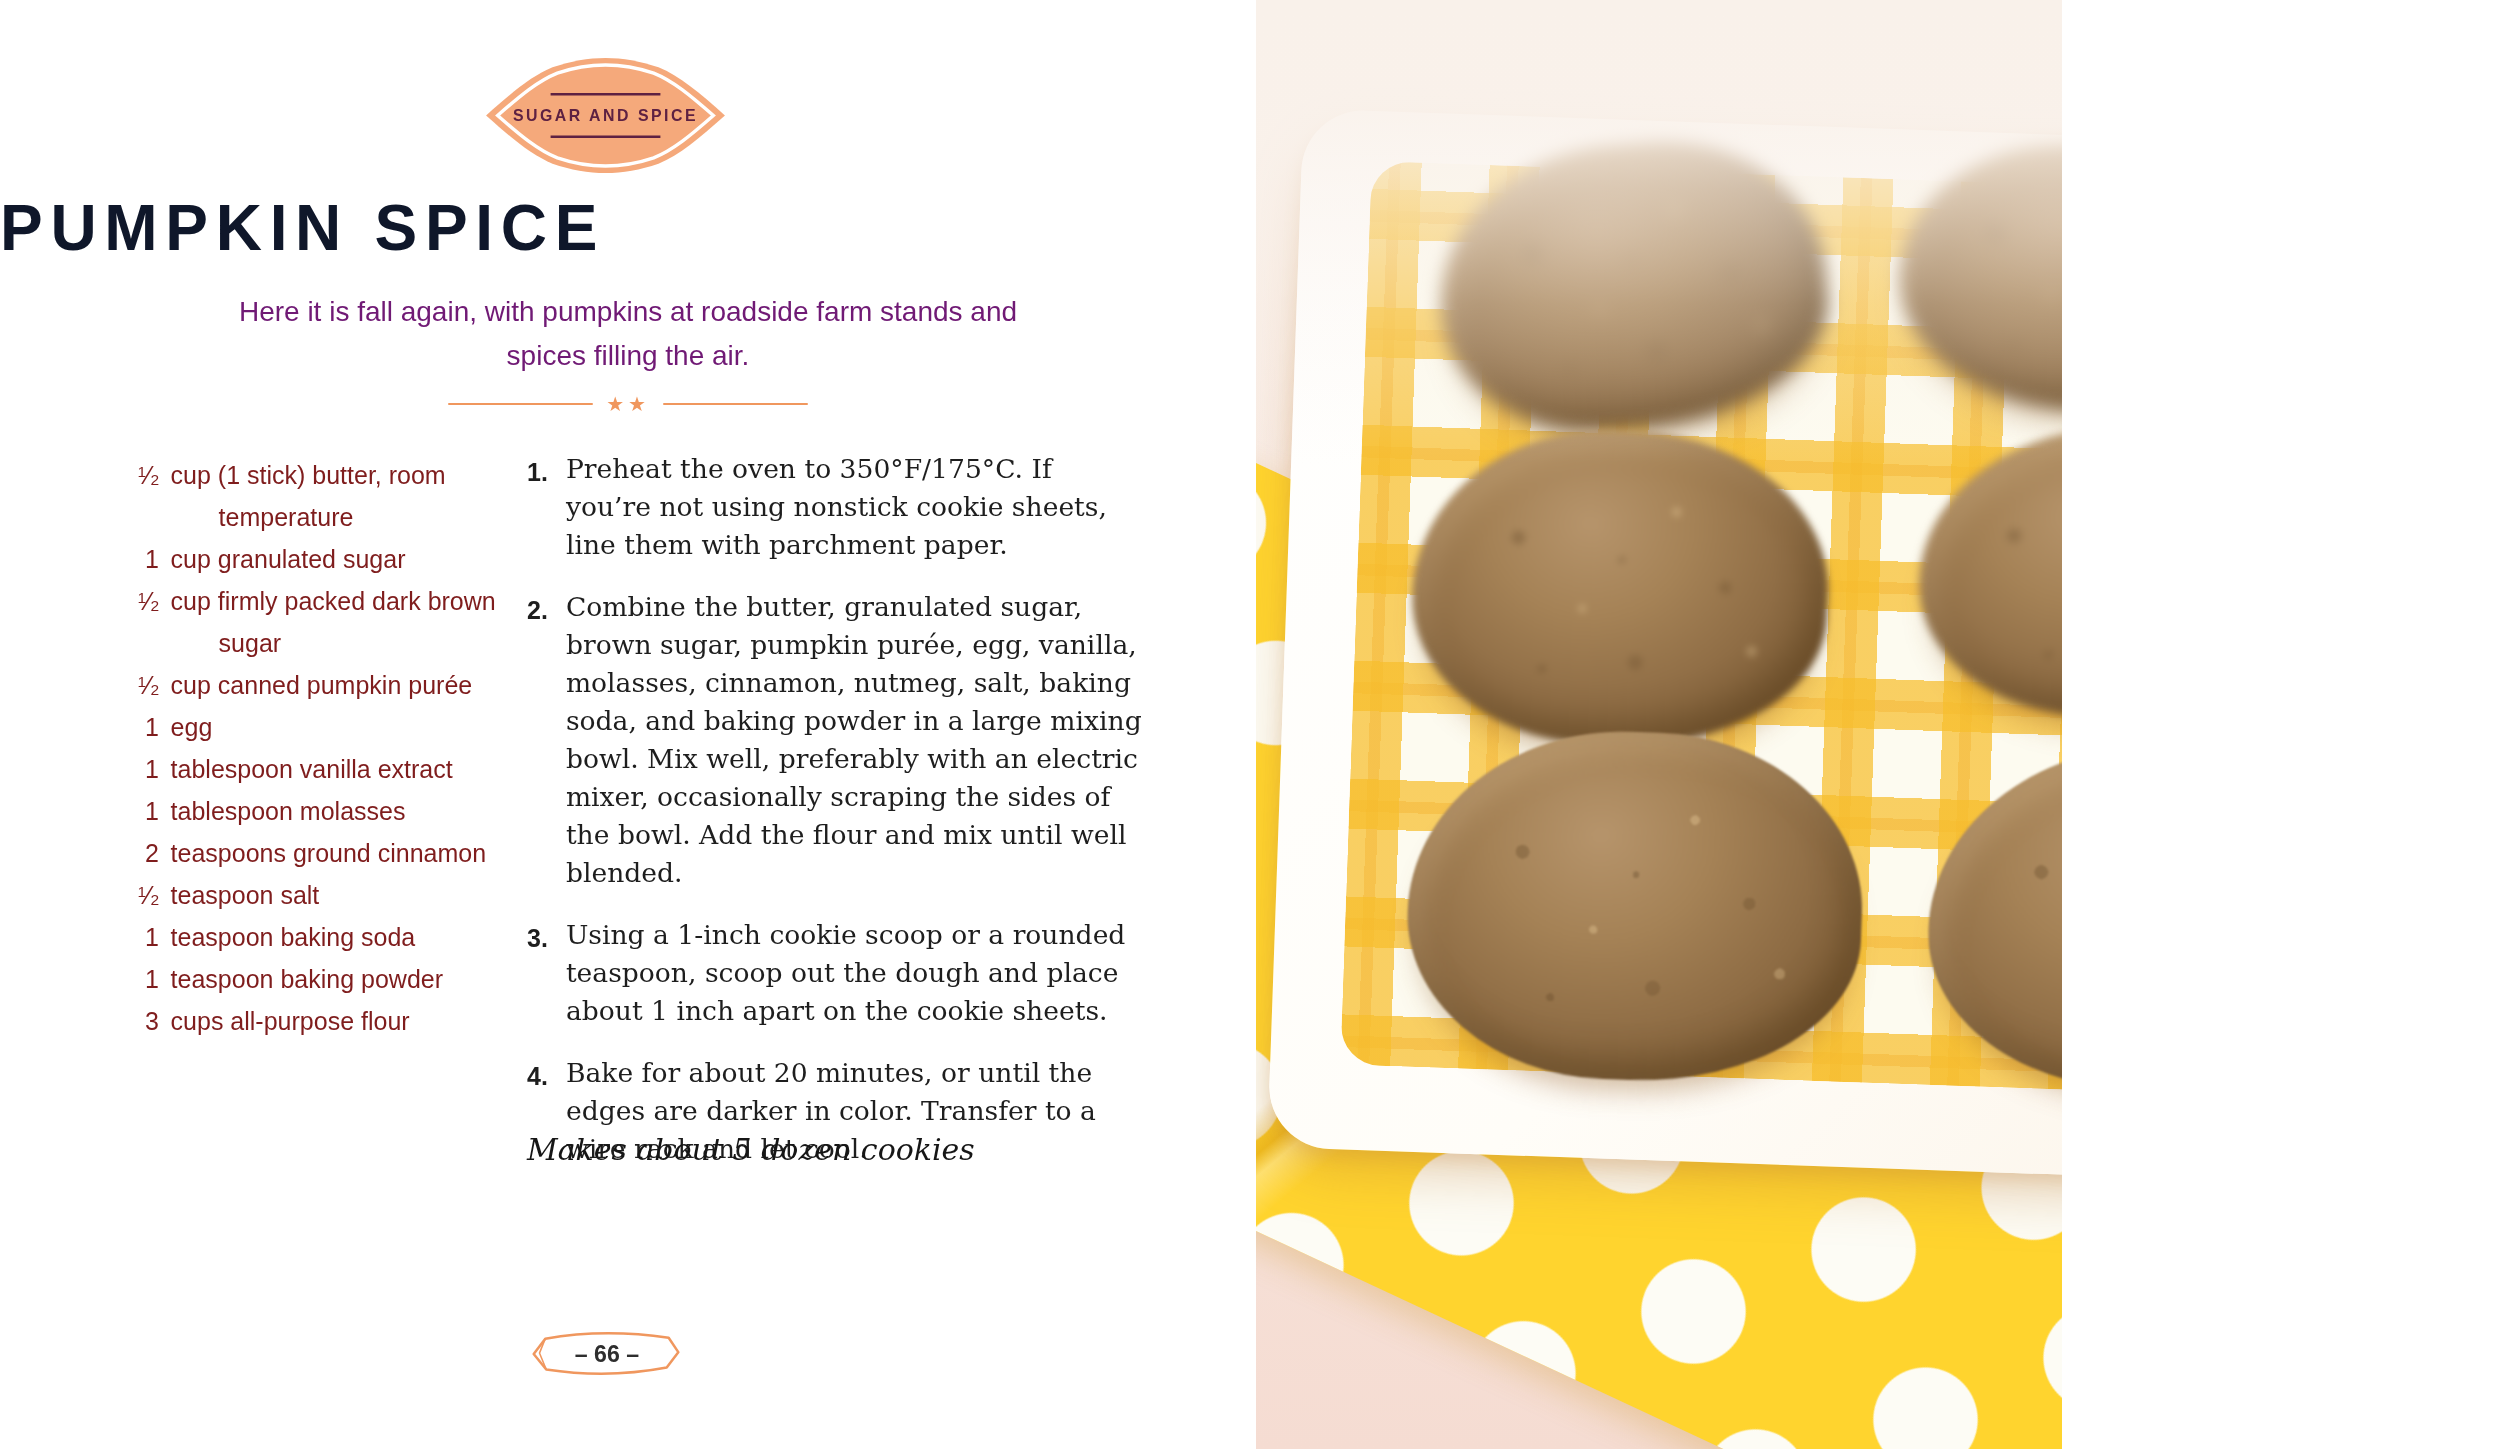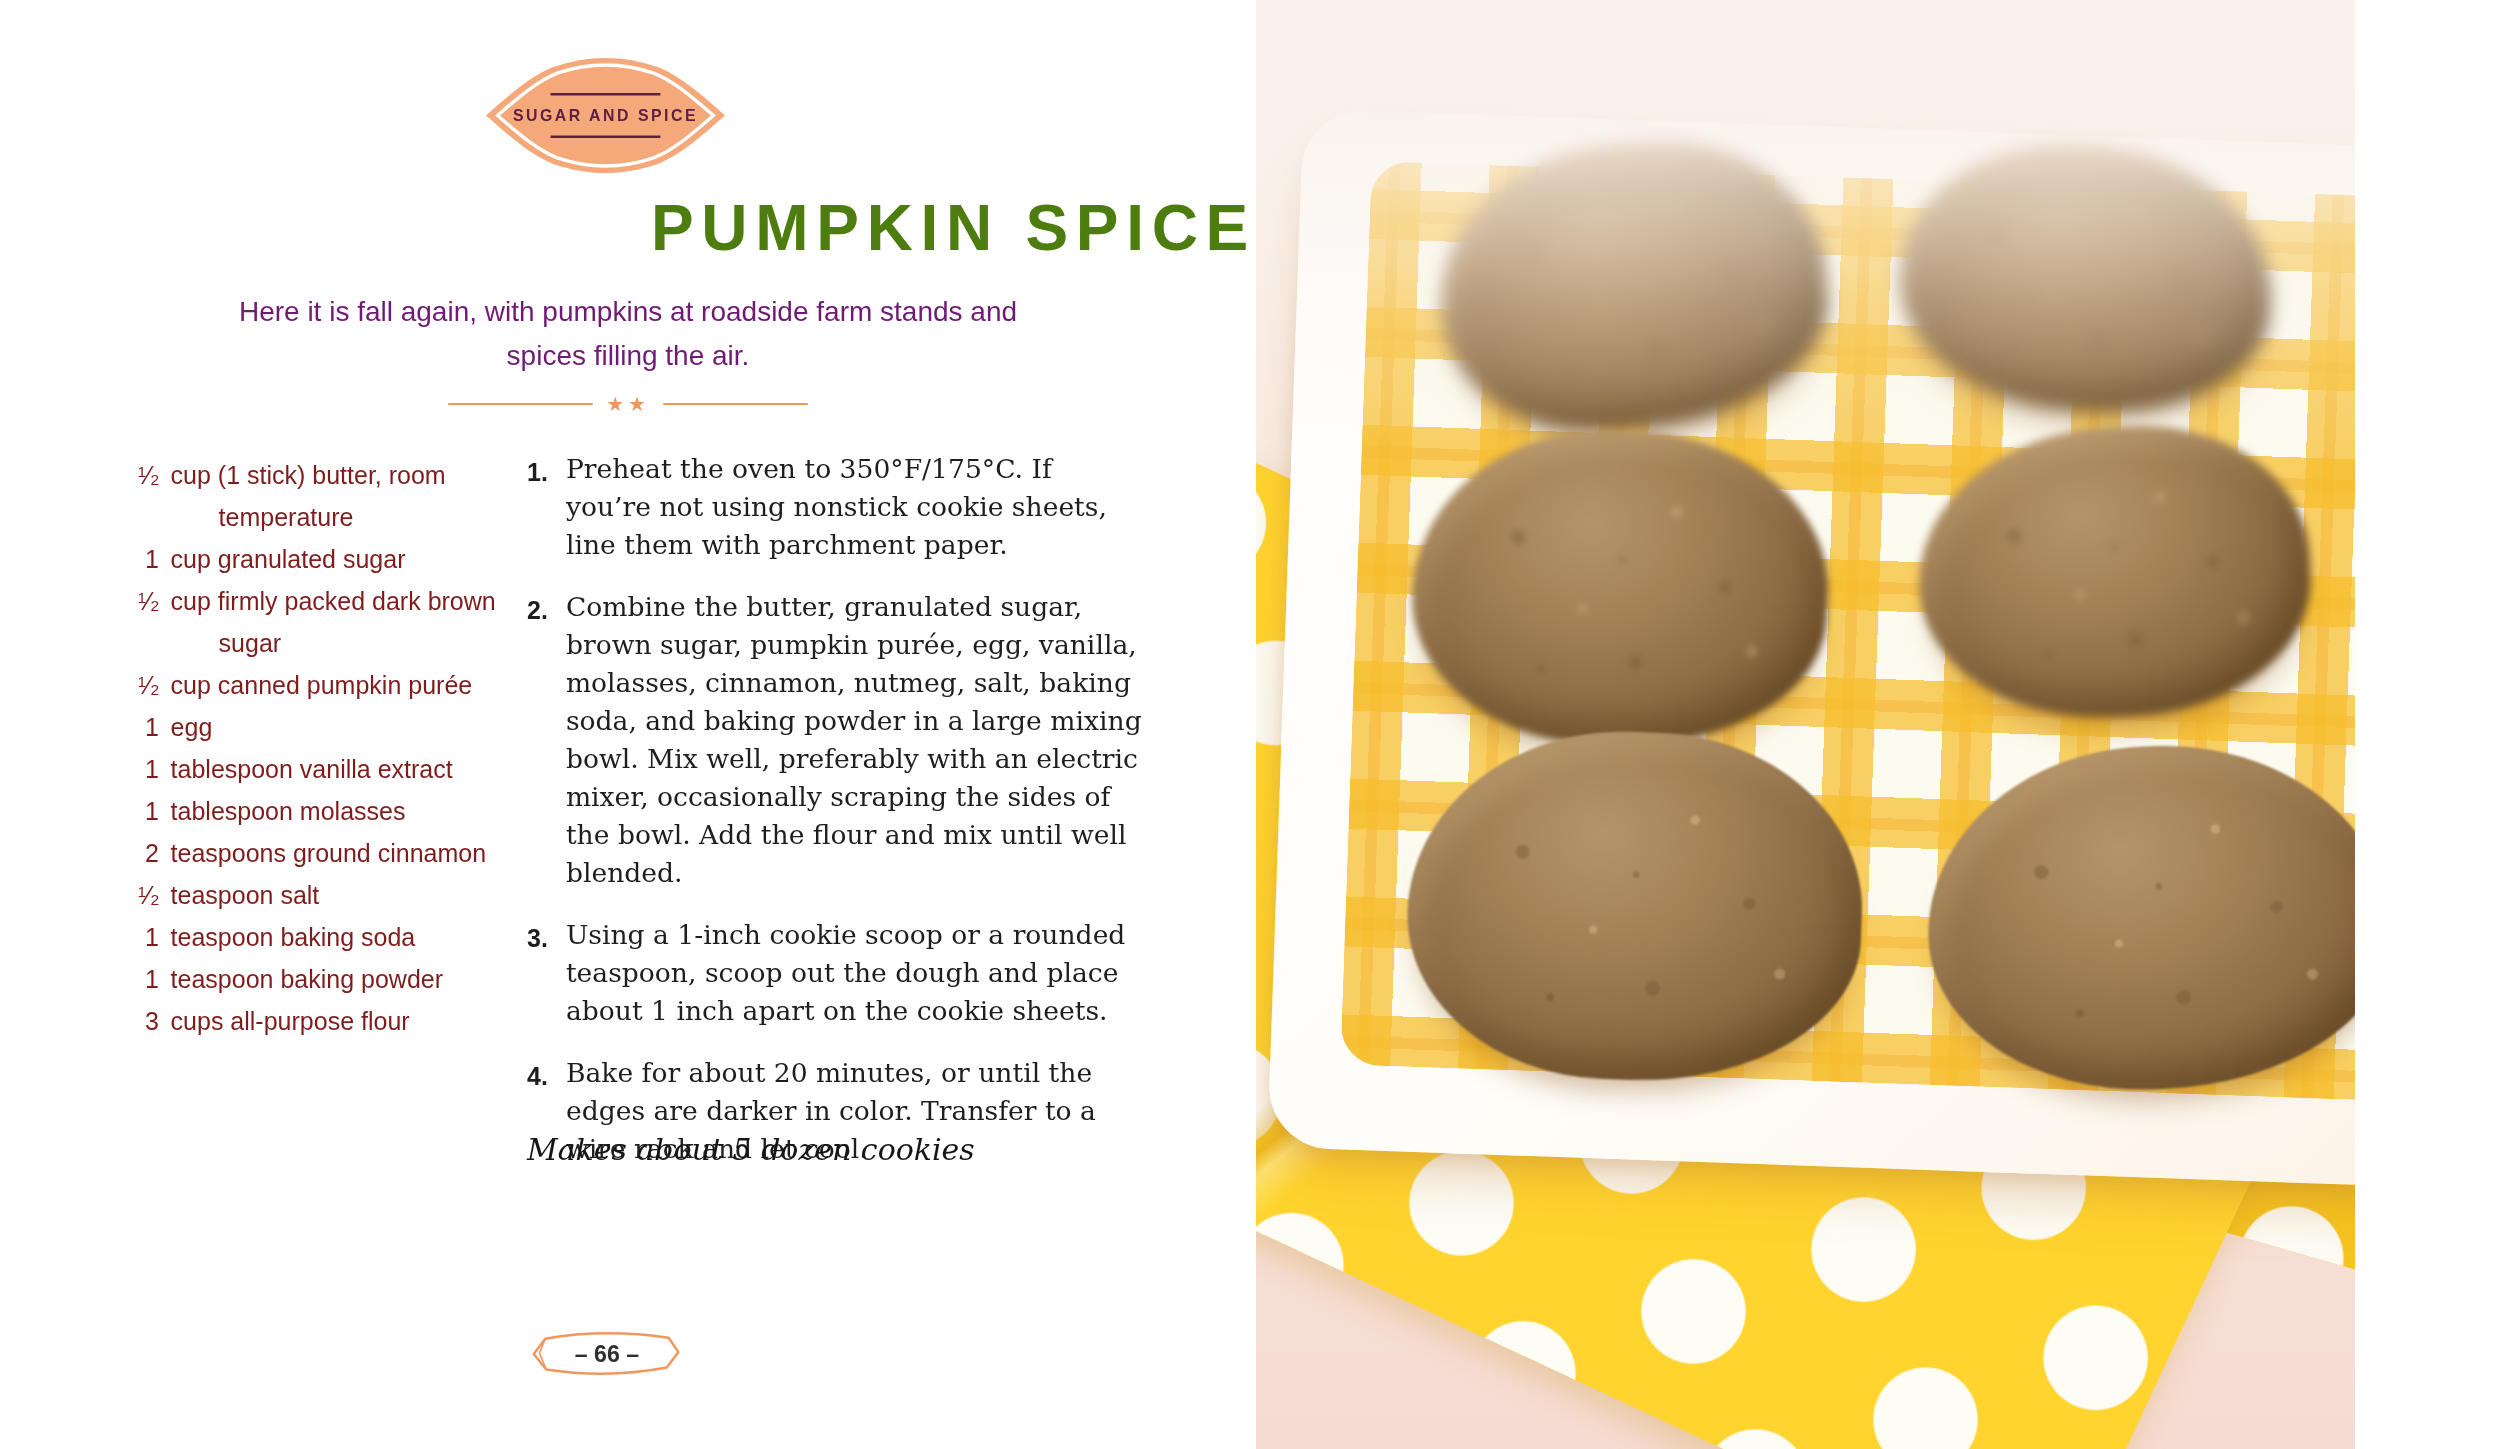--- a/index.html
+++ b/index.html
@@ -1,25 +1,25 @@
 <!DOCTYPE html>
 <html><head>
 <meta charset="utf-8">
 <style>
   html,body{margin:0;padding:0;background:#ffffff;}
-  .spread{position:relative;width:2355px;height:1449px;background:#ffffff;overflow:hidden;
+  .spread{position:relative;width:2062px;height:1449px;background:#ffffff;overflow:hidden;
           font-family:"Liberation Sans",sans-serif;color:#1a1a1a;}
 
   
   .page-left{position:absolute;left:0;top:0;width:1256px;height:1449px;background:#ffffff;}
 
   .badge{position:absolute;left:481px;top:50px;width:249px;height:131px;}
 
-  .title{position:absolute;left:0;top:191px;width:1256px;text-align:right;
-         font-size:64px;font-weight:700;letter-spacing:7.7px;color:#4d7c0f;}
+  .title{position:absolute;left:0;top:191px;width:1256px;text-align:left;
+         font-size:64px;font-weight:700;letter-spacing:7.7px;color:#0f172a;}
 
   .intro{position:absolute;left:0;top:290px;width:1256px;text-align:center;
          font-size:28px;line-height:44px;color:#701a75;}
 
   .divider{position:absolute;left:0;top:394px;width:1256px;display:flex;align-items:center;justify-content:center;gap:13.5px;}
   .divider .rule{width:145px;height:2.9px;background:#F0975E;border-radius:1.9px;}
   .divider .stars{color:#F0975E;font-size:20px;letter-spacing:3.9px;line-height:1;}
 
   
   .ingredients{position:absolute;left:116px;top:454px;width:392px;font-size:25px;line-height:42px;color:#7f1d1d;}

